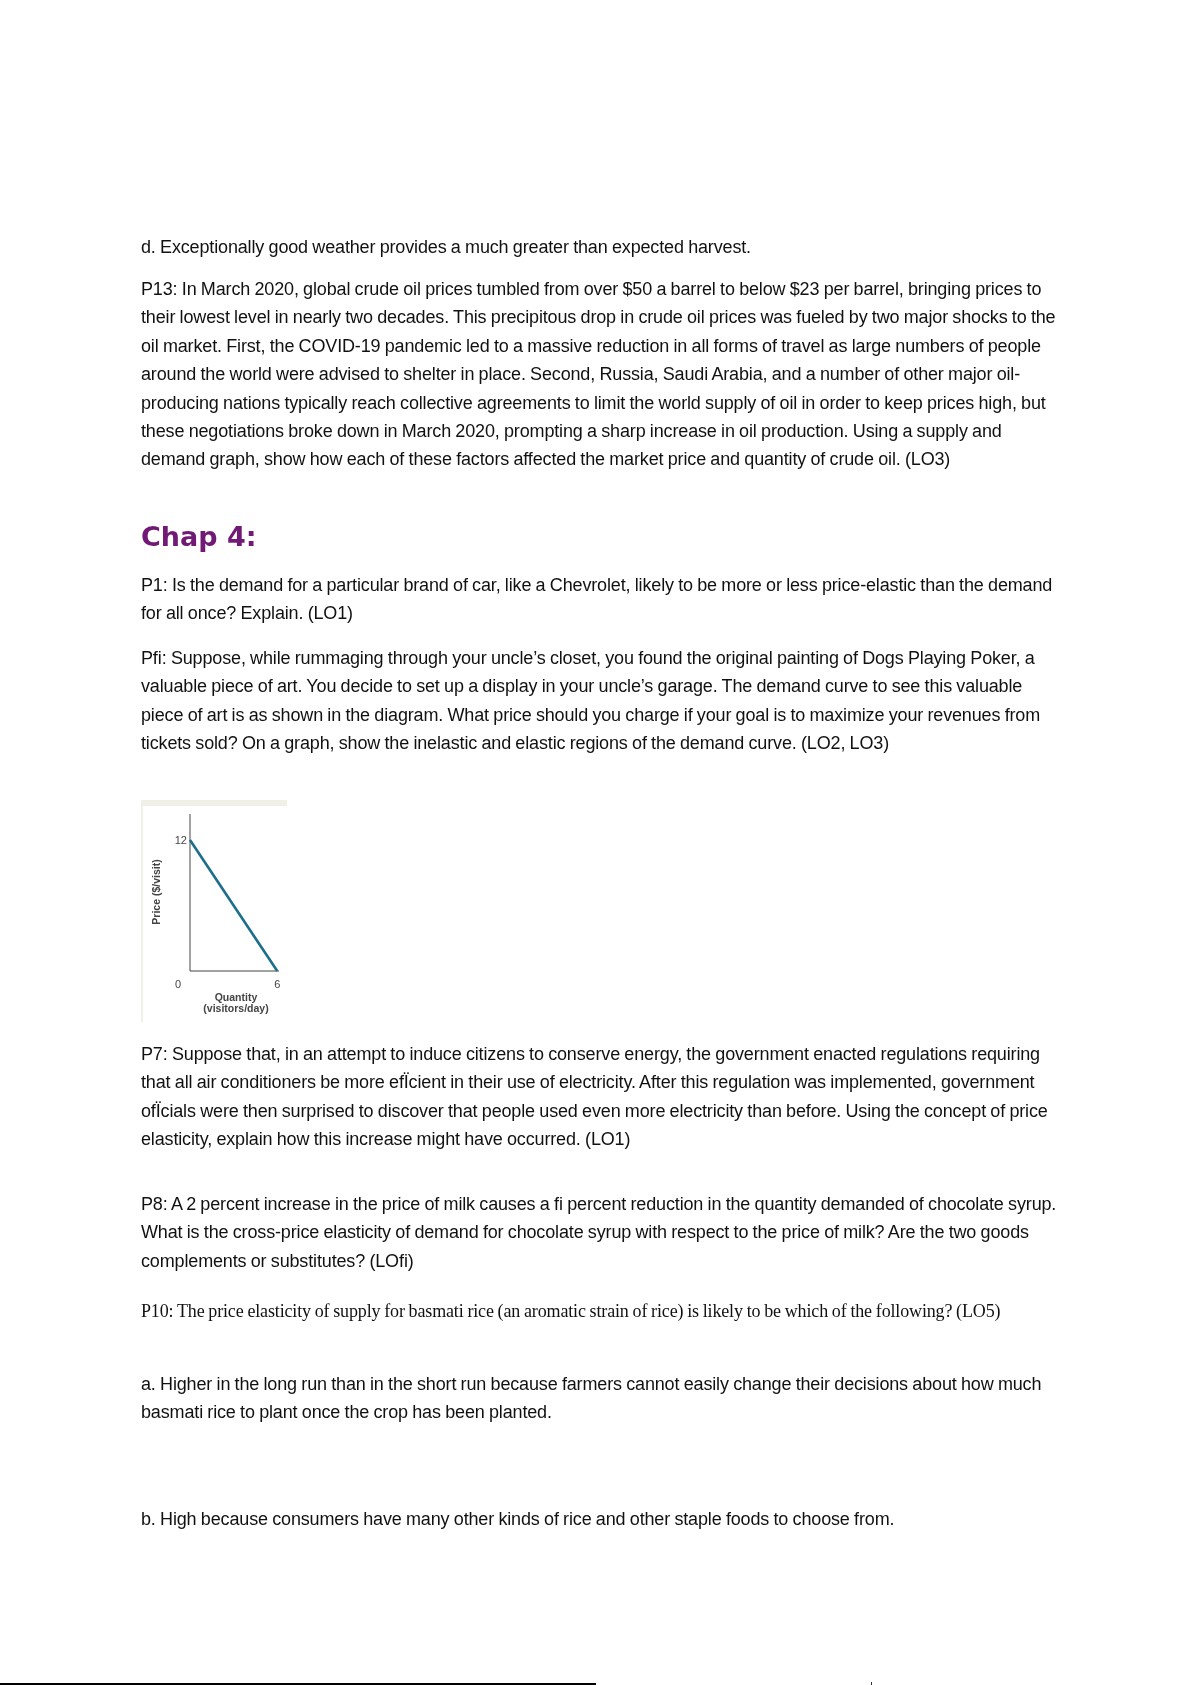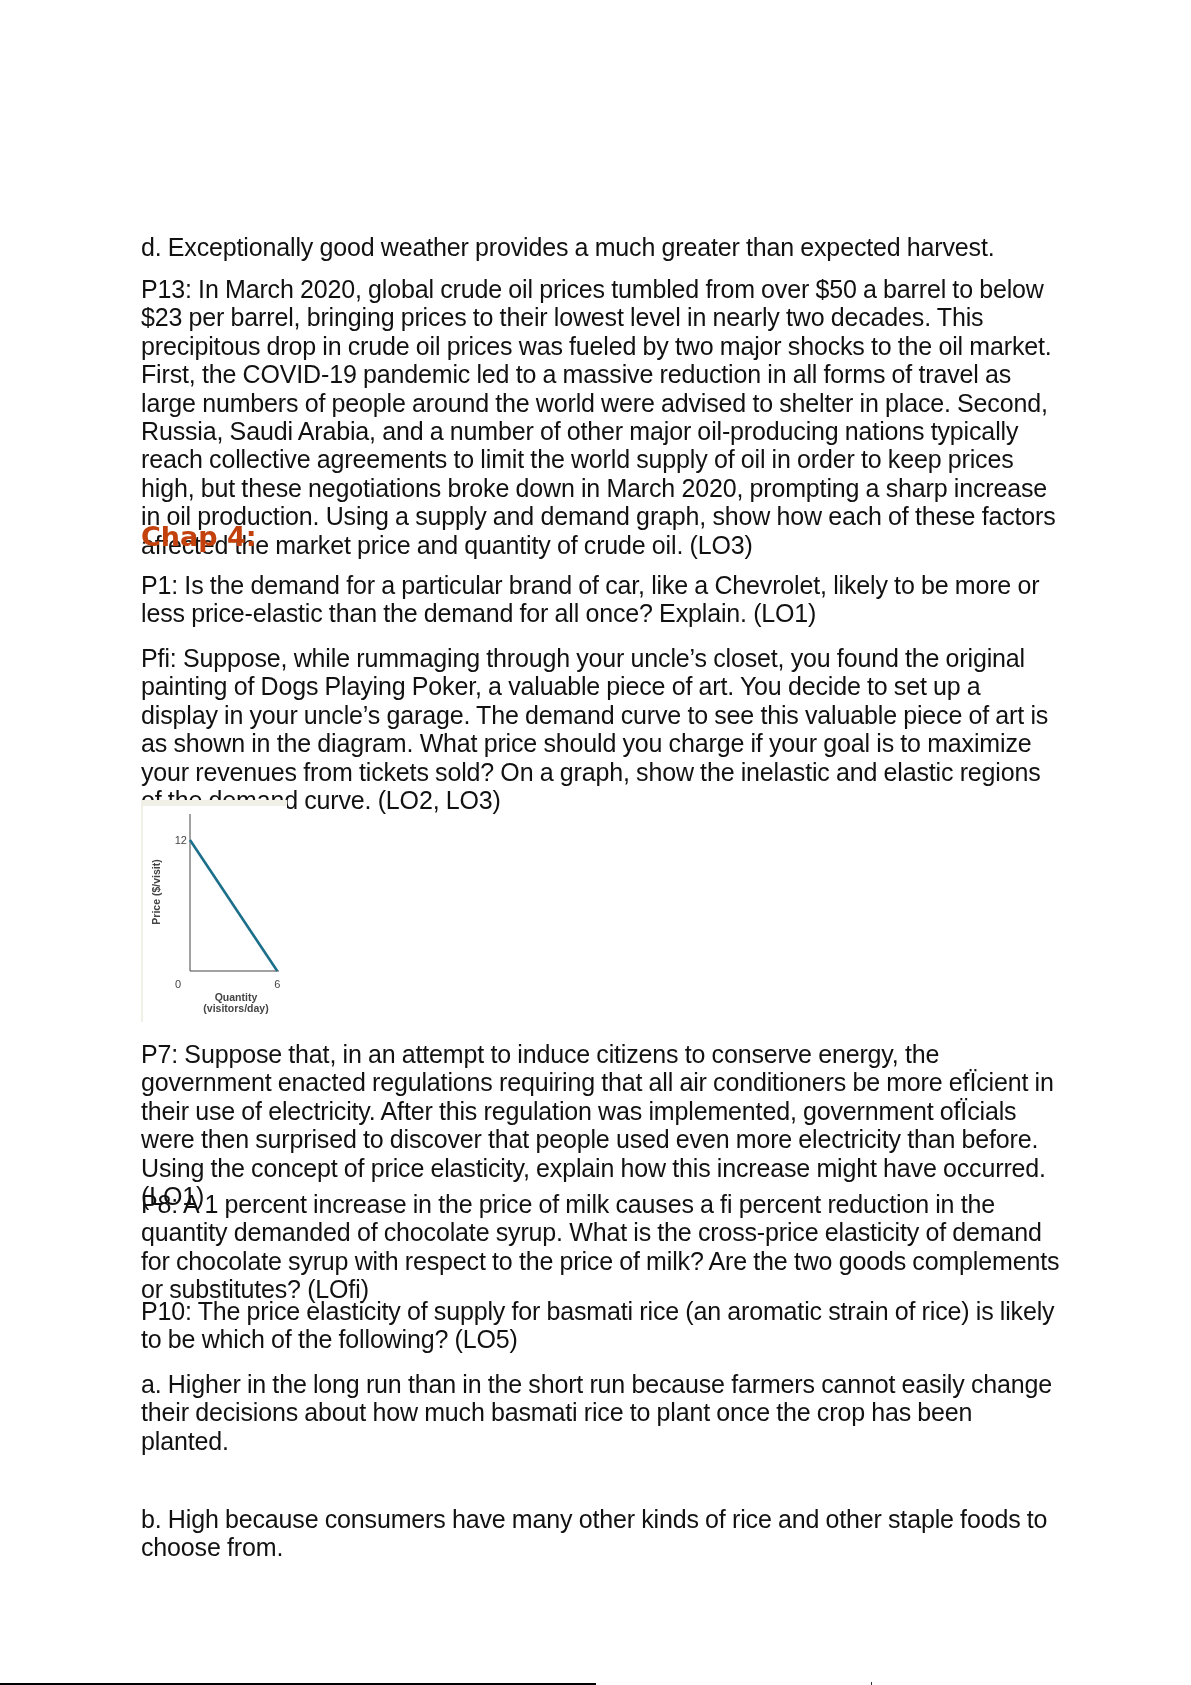--- a/index.html
+++ b/index.html
@@ -18,35 +18,35 @@
     .page {
       position: absolute;
       left: 141px;
       top: 0;
       width: 920px;
     }
     .para {
       position: absolute;
       left: 0;
       width: 920px;
-      font-size: 25px;
+      font-size: 18px;
       line-height: 28.4px;
       margin: 0;
       letter-spacing: -0.15px;
       word-spacing: -0.5px;
     }
     .heading {
       position: absolute;
       left: 0;
       font-family: "DejaVu Sans", sans-serif;
       font-weight: bold;
       font-size: 27px;
       line-height: 34px;
       margin: 0;
-      color: #c2410c;
+      color: #701a75;
     }
     .figure {
       position: absolute;
       left: 0;
       top: 800px;
       width: 146px;
       height: 222px;
       background: #ffffff;
       border-left: 2px solid #f1f0e6;
       border-top: 6px solid #f1f0e6;
@@ -103,23 +103,23 @@
       <g id="marks">
           <polyline points="49,40 136.27272727272728,171" fill="none" stroke="#1b6f8a" stroke-width="2.6"></polyline>
           <text x="46" y="44" text-anchor="end" font-family="Liberation Sans, sans-serif" font-size="11" fill="#444">12</text>
           <text x="136.27272727272728" y="188" text-anchor="middle" font-family="Liberation Sans, sans-serif" font-size="11" fill="#444">6</text>
         </g>
     </svg>
   </div>
 
   <p class="para" style="top:1040px;">P7: Suppose that, in an attempt to induce citizens to conserve energy, the government enacted regulations requiring that all air conditioners be more efÏcient in their use of electricity. After this regulation was implemented, government ofÏcials were then surprised to discover that people used even more electricity than before. Using the concept of price elasticity, explain how this increase might have occurred. (LO1)</p>
 
-  <p class="para" style="top:1190px;">P8: A 1 percent increase in the price of milk causes a ﬁ percent reduction in the quantity demanded of chocolate syrup. What is the cross-price elasticity of demand for chocolate syrup with respect to the price of milk? Are the two goods complements or substitutes? (LOﬁ)</p>
+  <p class="para" style="top:1190px;">P8: A 2 percent increase in the price of milk causes a ﬁ percent reduction in the quantity demanded of chocolate syrup. What is the cross-price elasticity of demand for chocolate syrup with respect to the price of milk? Are the two goods complements or substitutes? (LOﬁ)</p>
 
-  <p class="para" style="top:1297px;">P10: The price elasticity of supply for basmati rice (an aromatic strain of rice) is likely to be which of the following? (LO5)</p>
+  <p class="para" style="top:1297px;font-family:Liberation Serif, serif;">P10: The price elasticity of supply for basmati rice (an aromatic strain of rice) is likely to be which of the following? (LO5)</p>
 
   <p class="para" style="top:1370px;">a. Higher in the long run than in the short run because farmers cannot easily change their decisions about how much basmati rice to plant once the crop has been planted.</p>
 
   <p class="para" style="top:1505px;">b. High because consumers have many other kinds of rice and other staple foods to choose from.</p>
 </div>
 
 <div class="footer-rule"></div>
 <div class="footer-tick"></div>
 
 </body></html>

